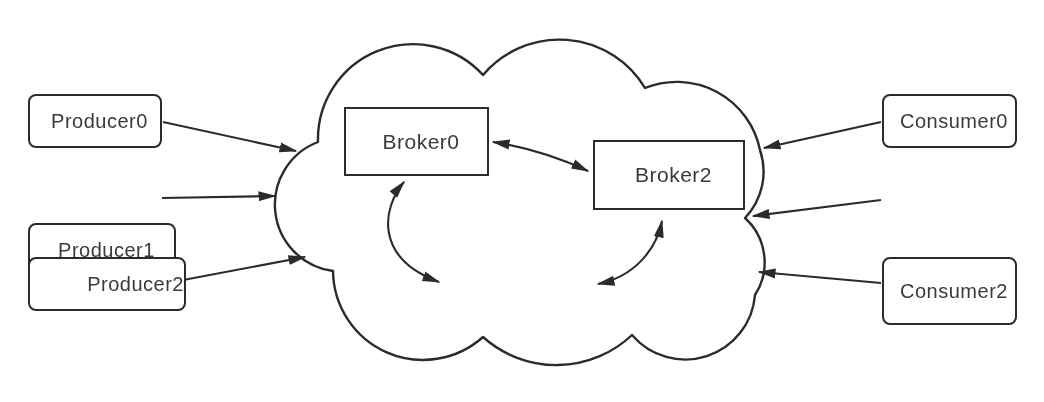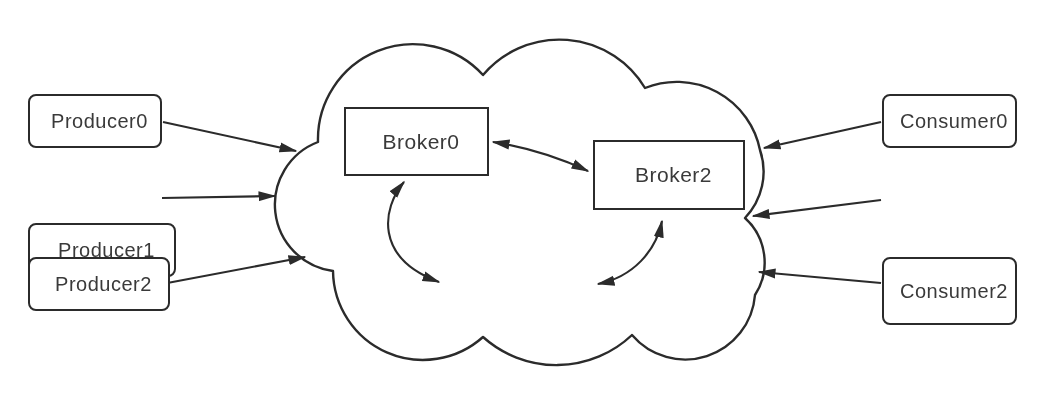--- a/index.html
+++ b/index.html
@@ -88,21 +88,21 @@
     <path class="edge" d="M 404 182 C 382 208 374 258 439 282" marker-start="url(#ah-start)" marker-end="url(#ah-end)"></path>
     <path class="edge" d="M 598 284 C 633 277 656 251 662 221" marker-start="url(#ah-start)" marker-end="url(#ah-end)"></path>
   </svg>
 
   <div class="node" style="left:28px; top:94px; width:134px; height:54px;">
     <span>Producer0</span>
   </div>
   <div class="node" style="left:28px; top:175px; width:148px; height:54px;margin-top:48px;">
     <span>Producer1</span>
   </div>
-  <div class="node" style="left:28px; top:257px; width:142px; height:54px;">
+  <div class="node" style="left:28px; top:257px; width:158px; height:54px;justify-content:flex-end;">
     <span>Producer2</span>
   </div>
 
   <div class="node broker" style="left:344px; top:107px; width:145px; height:69px;">
     <span>Broker0</span>
   </div>
   <div class="node broker" style="left:593px; top:140px; width:152px; height:70px;">
     <span>Broker2</span>
   </div>
 

